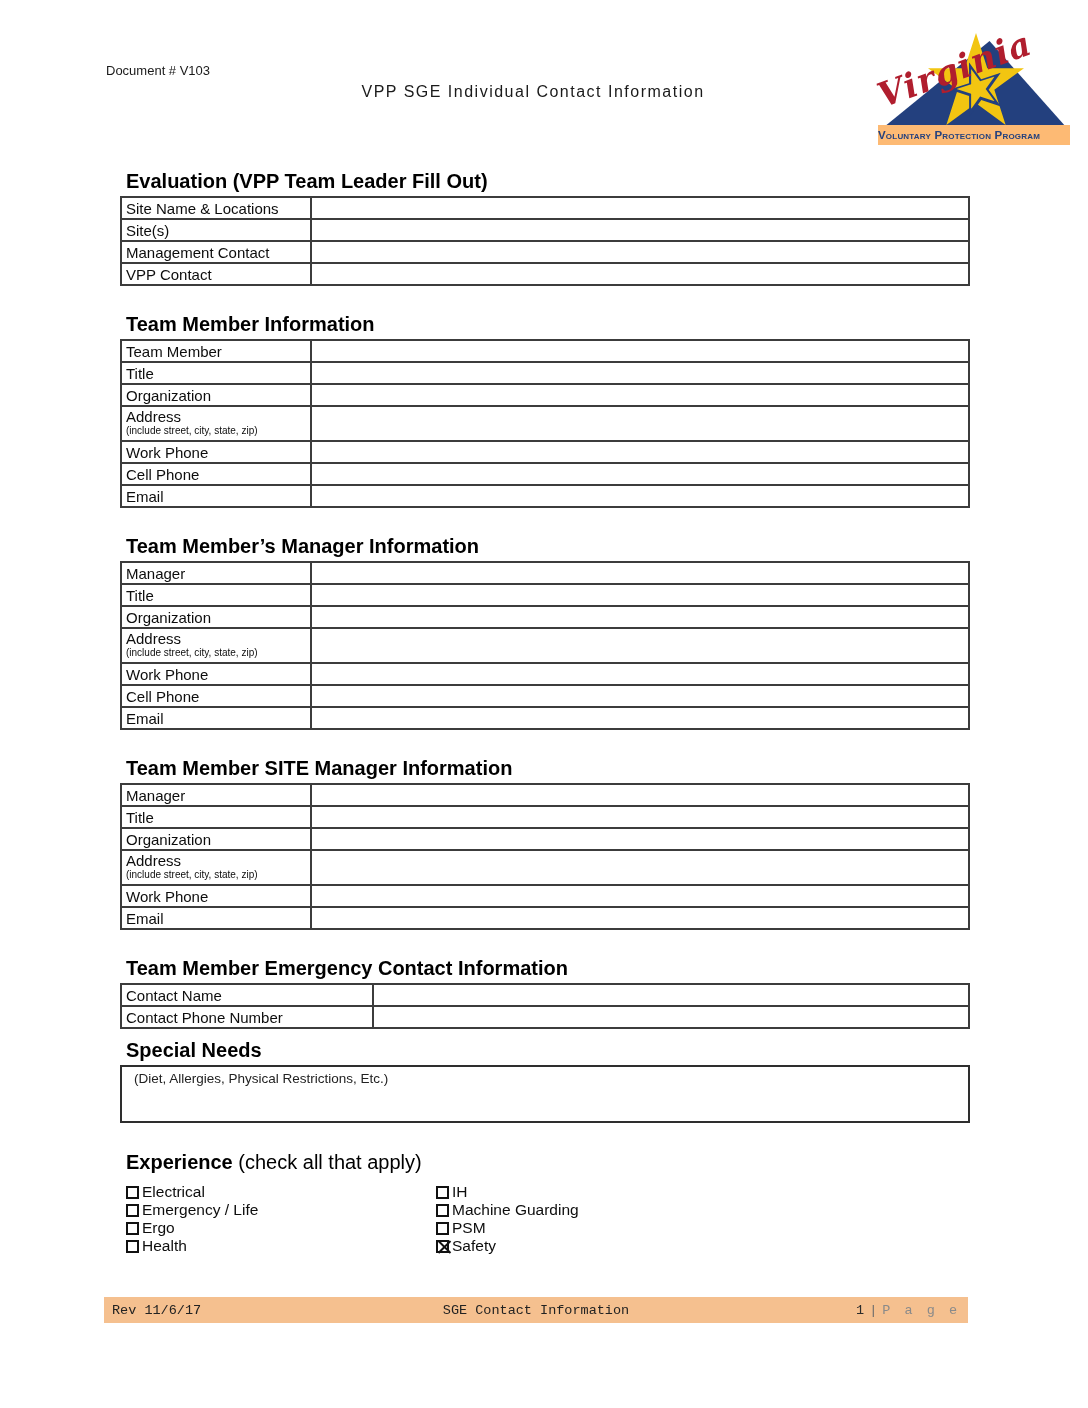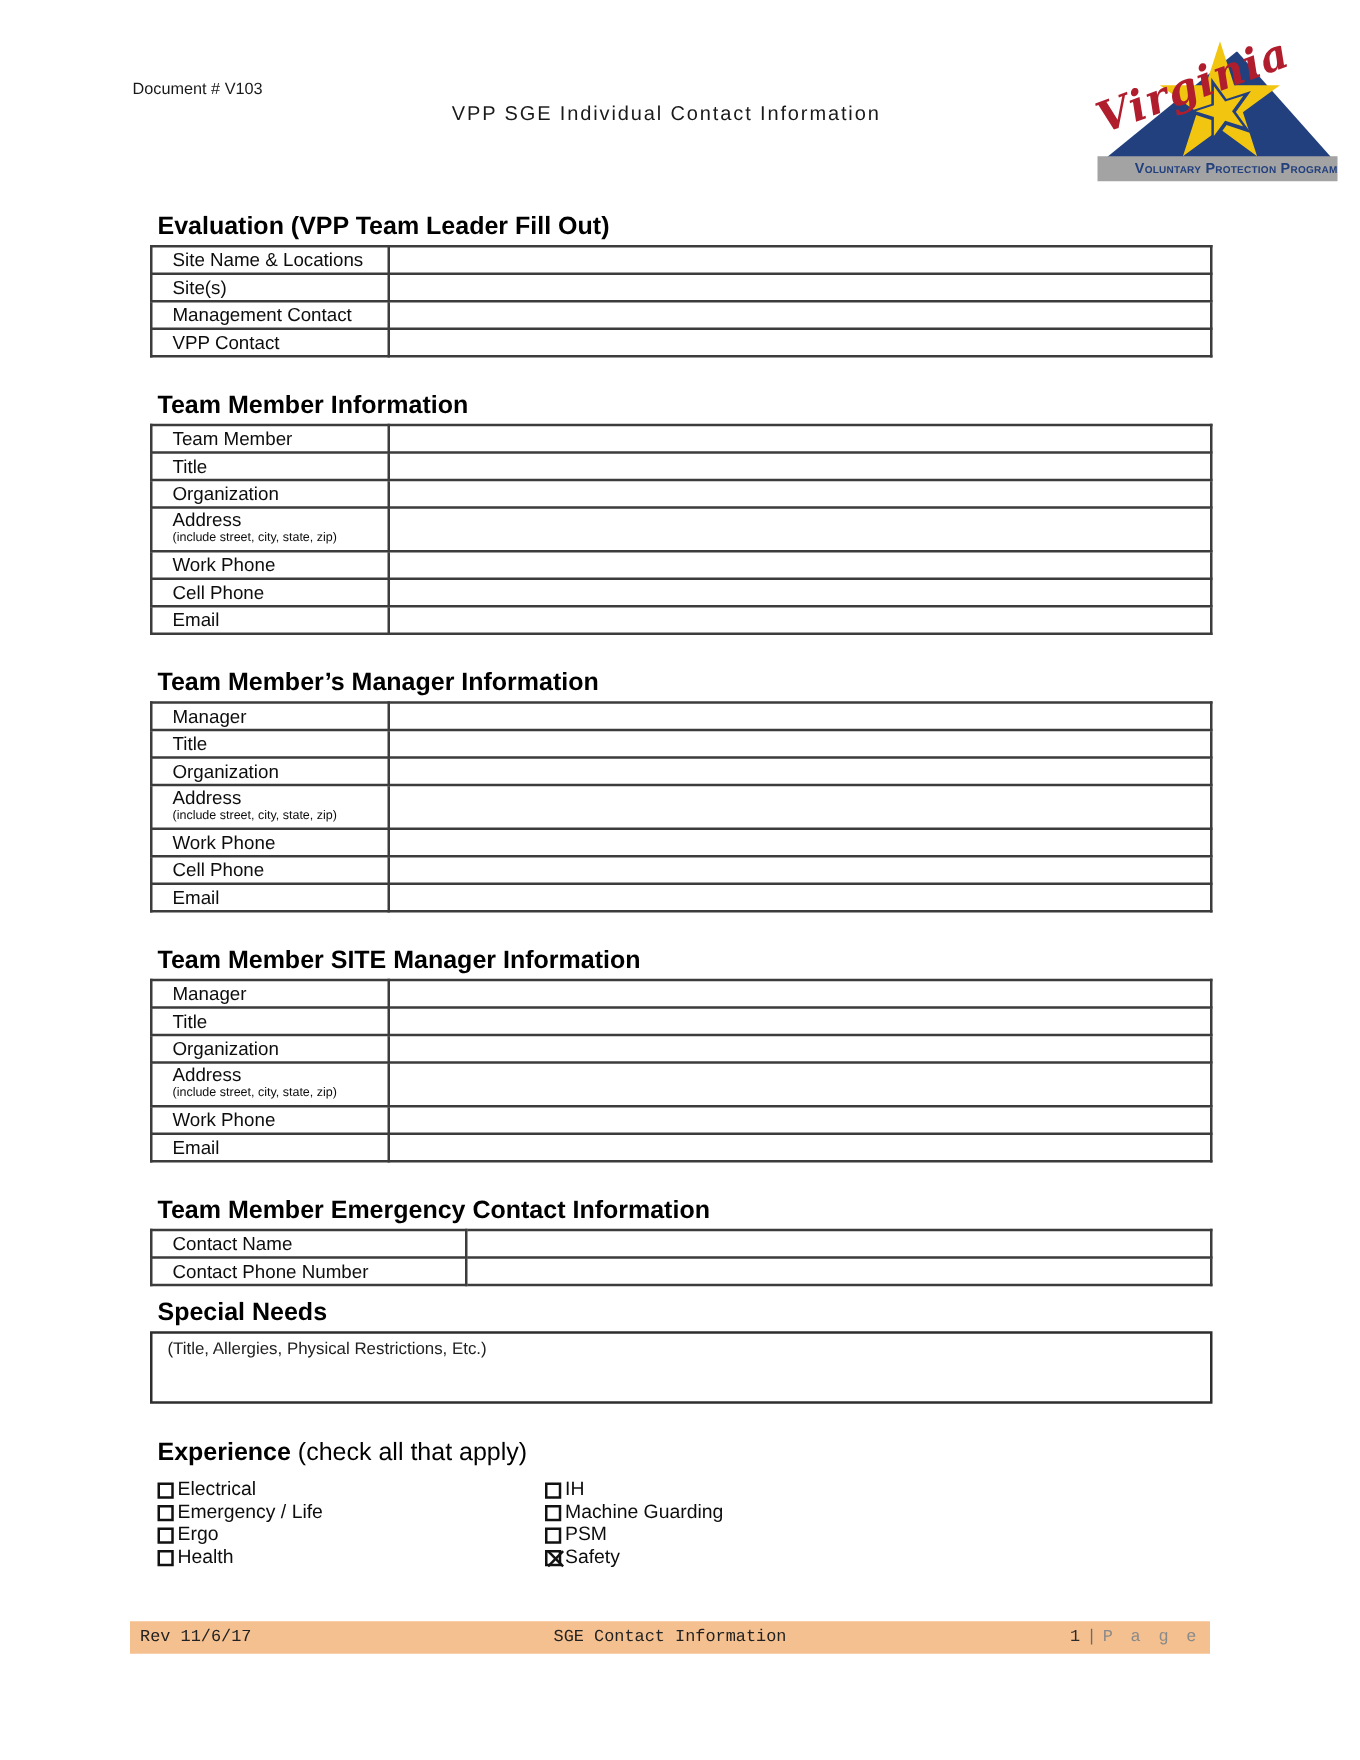--- a/index.html
+++ b/index.html
@@ -52,22 +52,22 @@
     position: absolute; left: -4px; top: 16px;
     font-family: "DejaVu Serif", serif;
     font-style: italic; font-weight: bold;
     font-size: 34px; color: #B01E2E;
     transform: rotate(-20deg);
     letter-spacing: 1px;
     white-space: nowrap;
   }
   .logo-banner {
     position: absolute; left: 0; top: 92px; width: 192px; height: 20px;
-    background: #a3a3a3;
-    display: flex; align-items: center; justify-content: flex-end;
+    background: #fdba74;
+    display: flex; align-items: center; justify-content: flex-start;
   }
   .logo-banner span {
     font-variant: small-caps;
     font-weight: bold;
     font-size: 11.5px;
     color: #23407E;
     white-space: nowrap;
     letter-spacing: 0.2px;
   }
 
@@ -87,21 +87,21 @@
   .section-heading .normal { font-weight: normal; }
 
   table.form-table {
     border-collapse: collapse;
     width: 100%;
     table-layout: fixed;
     border: 2px solid #141414;
   }
   .form-table td {
     border: 2px solid #3c3c3c;
-    padding: 1px 16px;
+    padding: 1px 4px;
     font-size: 15px;
     color: #0d0d0d;
     overflow: hidden;
   }
   col.c-label { width: 190px; }
   table.emergency col.c-label { width: 252px; }
   tr.regular td { height: 22px; }
   tr.address td { height: 35px; vertical-align: top; }
   td.lbl { background: #fff; }
   td.val { background: #fff; }
@@ -336,21 +336,21 @@
       </tr>
       <tr class="regular">
         <td class="lbl">Contact Phone Number</td>
         <td class="val"></td>
       </tr>
     </tbody>
       </table>
 
     <div class="section-heading sn">Special Needs</div>
     <div class="sn-box">
-      <span>(Title, Allergies, Physical Restrictions, Etc.)</span>
+      <span>(Diet, Allergies, Physical Restrictions, Etc.)</span>
     </div>
 
     <div class="section-heading exp">
       <span>Experience</span><span class="normal"> (check all that apply)</span>
     </div>
     <div class="exp-grid">
       <div class="exp-col">
         <div class="exp-item">
           <span class="checkbox"></span>
           <span class="exp-label">Electrical</span>

